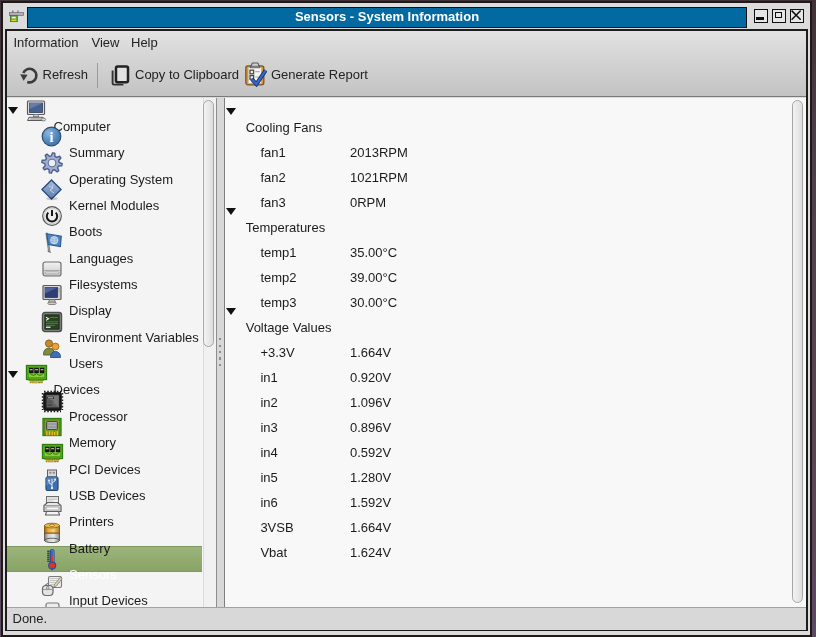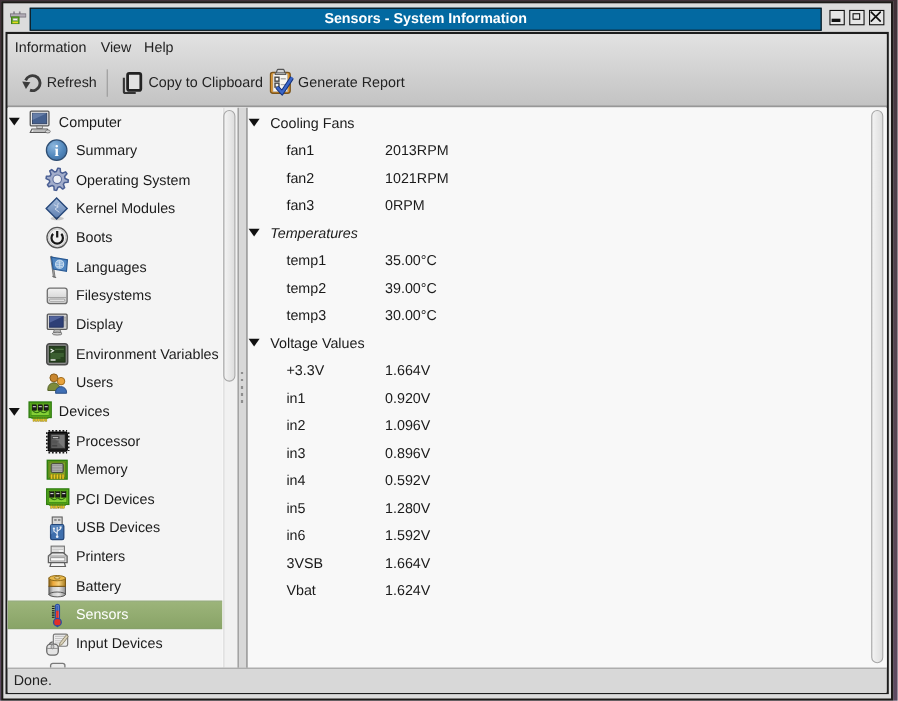--- a/index.html
+++ b/index.html
@@ -15,21 +15,21 @@
 .tool { top:56px; height:40px; line-height:40px; font-size:13px; color:#232323; }
 #main { left:7px; top:98px; width:799px; height:509px; background:#f8f8f8; }
 #sidebar { left:7px; top:98px; width:195px; height:509px; background:#f4f4f4; overflow:hidden; }
 #sscroll { left:202.5px; top:98px; width:13.5px; height:509px; background:#f1f1f1; border-left:1px solid #dadada; }
 #sthumb { left:203.2px; top:99.5px; width:11px; height:247px; background:linear-gradient(90deg,#f3f3f3,#dedede); border:1px solid #a6a6a6; border-radius:5.5px; }
 #splitter { left:216px; top:97.5px; width:8.7px; height:510px; background:#d8d8d8; border-left:1.2px solid #8e8e8e; border-right:1.2px solid #7e7e7e; }
 #rscroll { left:791px; top:98px; width:14.5px; height:509px; background:#f8f8f8; }
 #rthumb { left:791.8px; top:99.5px; width:11.5px; height:503px; background:linear-gradient(90deg,#f3f3f3,#dedede); border:1px solid #a6a6a6; border-radius:5.5px; }
 #statusbar { left:7px; top:607px; width:799px; height:22.5px; background:#d8d8d8; border-top:1px solid #a2a2a2; font-size:13px; color:#232323; line-height:22px; }
 .tri { width:0; height:0; border-left:5.5px solid transparent; border-right:5.5px solid transparent; border-top:7px solid #111; }
-.lbl { white-space:nowrap; }
+.lbl { white-space:nowrap;margin-top:16px; }
 #selrow { left:7px; top:546px; width:195px; height:26.4px; background:linear-gradient(#9cb47a,#89a467); border-top:1px solid #7d9a5c; border-bottom:1px solid #7d9a5c; }
 svg { display:block; }
 </style>
 </head>
 <body>
 <div class="abs" id="win"></div>
 <div class="abs" id="contentframe"></div>
 <div class="abs" id="bar"></div>
 
 <div class="abs" id="appicon" style="left:9px;top:9.5px;width:15px;height:12px;">
@@ -392,21 +392,21 @@
 
 <div class="abs tri" style="left:226px;top:108.0px;"></div>
 <div class="abs lbl" style="left:245.7px;top:98.5px;height:25px;line-height:25px;font-size:13px;color:#1b1b1b;">Cooling Fans</div>
 <div class="abs lbl" style="left:260.4px;top:123.5px;height:25px;line-height:25px;font-size:13px;color:#1b1b1b;">fan1</div>
 <div class="abs lbl" style="left:350px;top:123.5px;height:25px;line-height:25px;font-size:13px;color:#1b1b1b;">2013RPM</div>
 <div class="abs lbl" style="left:260.4px;top:148.5px;height:25px;line-height:25px;font-size:13px;color:#1b1b1b;">fan2</div>
 <div class="abs lbl" style="left:350px;top:148.5px;height:25px;line-height:25px;font-size:13px;color:#1b1b1b;">1021RPM</div>
 <div class="abs lbl" style="left:260.4px;top:173.5px;height:25px;line-height:25px;font-size:13px;color:#1b1b1b;">fan3</div>
 <div class="abs lbl" style="left:350px;top:173.5px;height:25px;line-height:25px;font-size:13px;color:#1b1b1b;">0RPM</div>
 <div class="abs tri" style="left:226px;top:208.0px;"></div>
-<div class="abs lbl" style="left:245.7px;top:198.5px;height:25px;line-height:25px;font-size:13px;color:#1b1b1b;font-style:italic;">Temperatures</div>
+<div class="abs lbl" style="left:245.7px;top:198.5px;height:25px;line-height:25px;font-size:13px;color:#1b1b1b;">Temperatures</div>
 <div class="abs lbl" style="left:260.4px;top:223.5px;height:25px;line-height:25px;font-size:13px;color:#1b1b1b;">temp1</div>
 <div class="abs lbl" style="left:350px;top:223.5px;height:25px;line-height:25px;font-size:13px;color:#1b1b1b;">35.00°C</div>
 <div class="abs lbl" style="left:260.4px;top:248.5px;height:25px;line-height:25px;font-size:13px;color:#1b1b1b;">temp2</div>
 <div class="abs lbl" style="left:350px;top:248.5px;height:25px;line-height:25px;font-size:13px;color:#1b1b1b;">39.00°C</div>
 <div class="abs lbl" style="left:260.4px;top:273.5px;height:25px;line-height:25px;font-size:13px;color:#1b1b1b;">temp3</div>
 <div class="abs lbl" style="left:350px;top:273.5px;height:25px;line-height:25px;font-size:13px;color:#1b1b1b;">30.00°C</div>
 <div class="abs tri" style="left:226px;top:308.0px;"></div>
 <div class="abs lbl" style="left:245.7px;top:298.5px;height:25px;line-height:25px;font-size:13px;color:#1b1b1b;">Voltage Values</div>
 <div class="abs lbl" style="left:260.4px;top:323.5px;height:25px;line-height:25px;font-size:13px;color:#1b1b1b;">+3.3V</div>
 <div class="abs lbl" style="left:350px;top:323.5px;height:25px;line-height:25px;font-size:13px;color:#1b1b1b;">1.664V</div>

